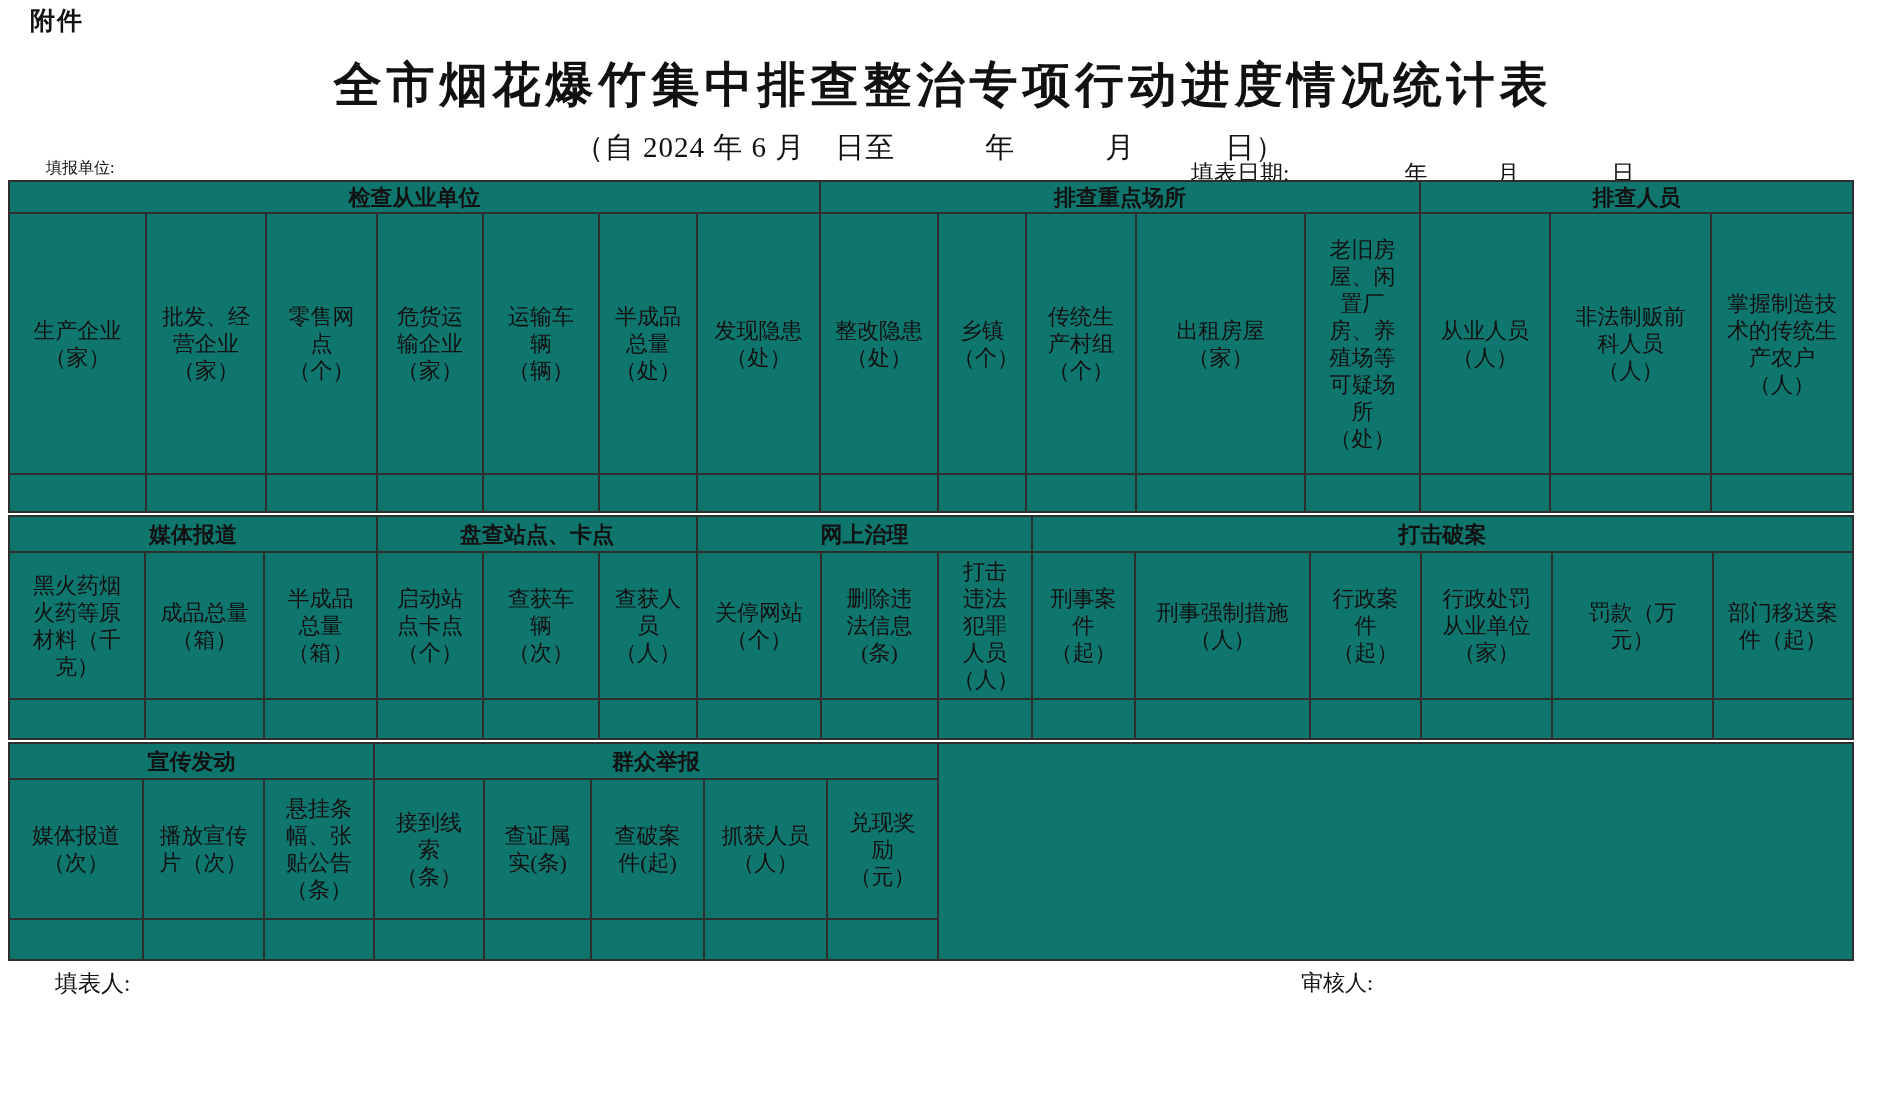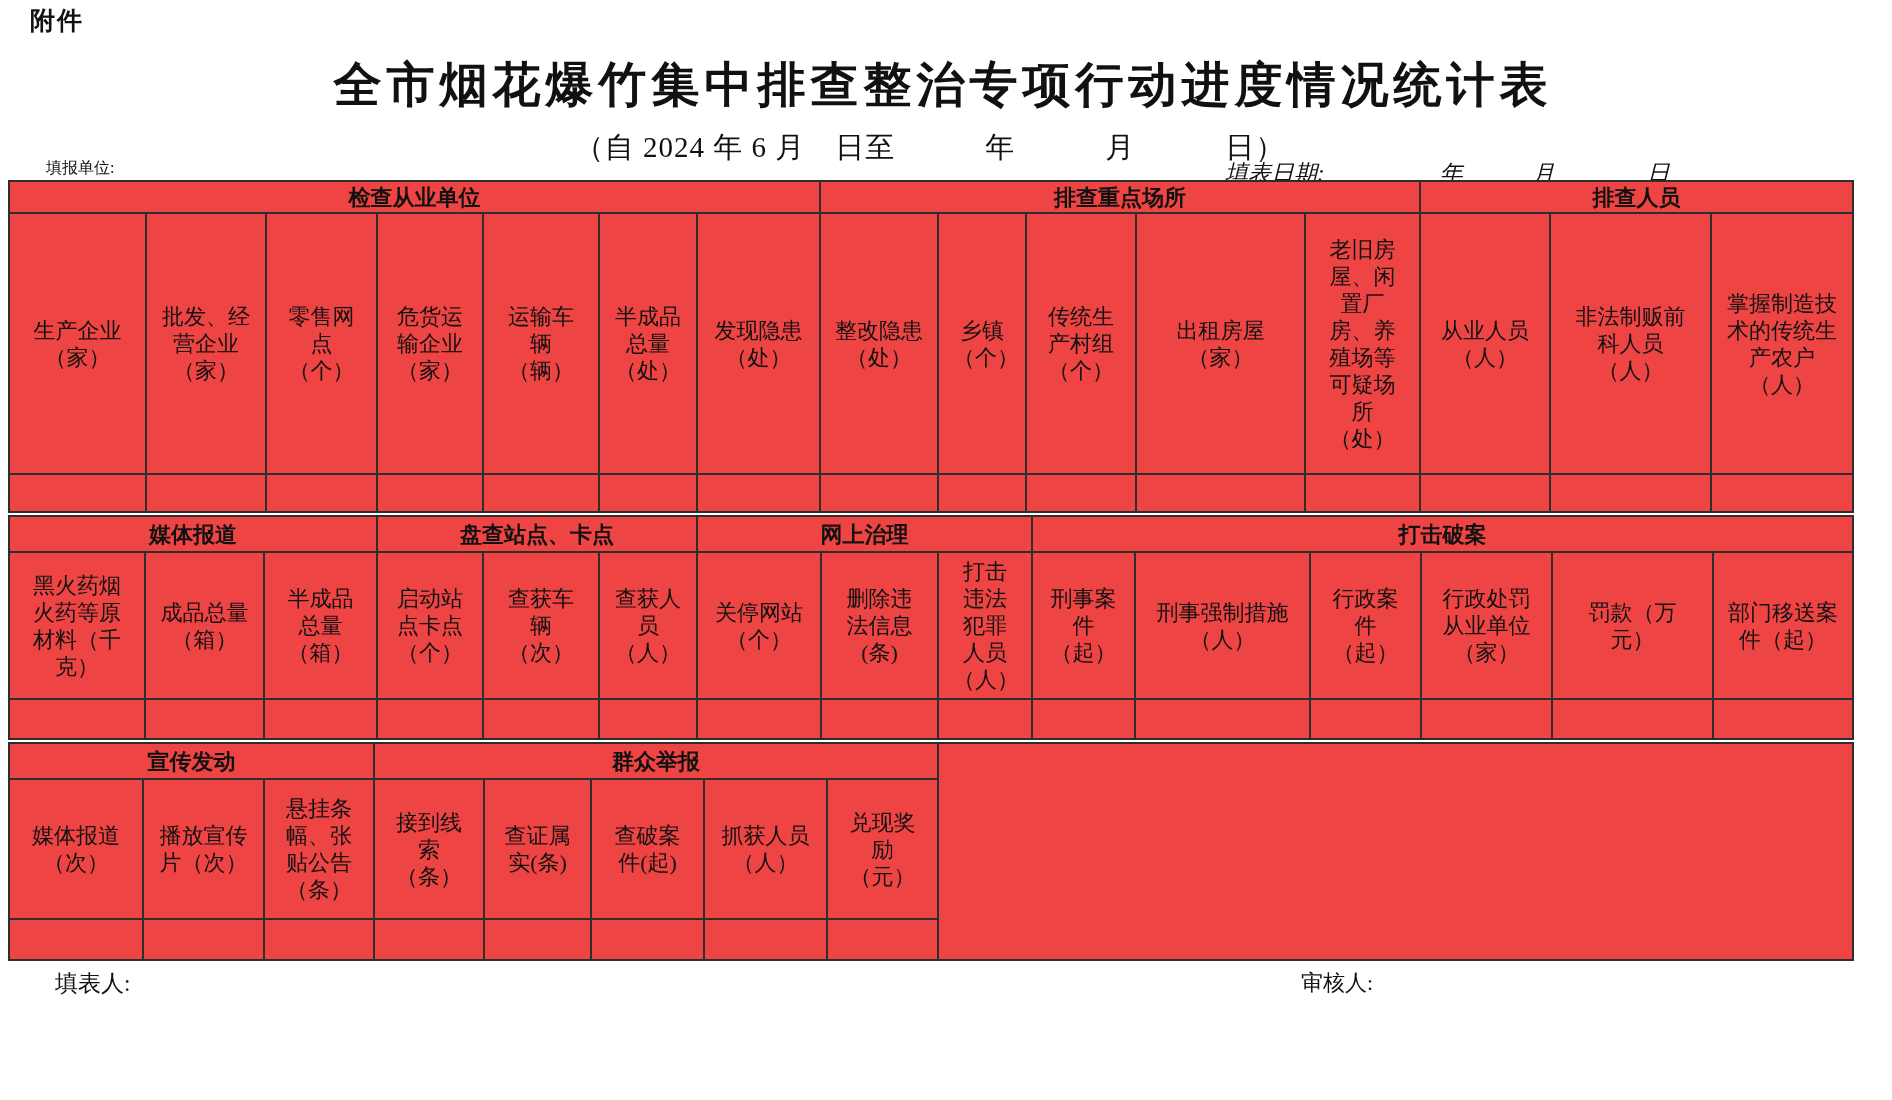--- a/index.html
+++ b/index.html
@@ -15,23 +15,23 @@
   }
   .doc-title{
     position:absolute;top:40px;left:8px;width:1844px;text-align:center;
     font-size:48px;font-weight:bold;letter-spacing:5px;margin:13px;
   }
   .doc-subtitle{
     position:absolute;top:116px;left:8px;width:1844px;text-align:center;
     font-size:29px;letter-spacing:1px;margin-top:12px;
   }
   .meta-unit{position:absolute;top:158px;left:46px;font-size:16px;}
-  .meta-date{position:absolute;top:158px;left:1225px;font-size:23px;font-style:italic;}
+  .meta-date{position:absolute;top:158px;left:1191px;font-size:23px;}
   .tables{position:absolute;top:180px;left:8px;width:1844px;}
-  table{border-collapse:collapse;table-layout:fixed;width:1844px;background:#ef4444;}
+  table{border-collapse:collapse;table-layout:fixed;width:1844px;background:#0f766e;}
   .sec{margin-top:0;}
   .sec + .sec{margin-top:2px;}
   td,th{
     border:2px solid #2e2e2e;text-align:center;vertical-align:middle;
     font-weight:normal;font-size:22px;line-height:27px;padding:0 14px;
     overflow:visible;
   }
   tr.group-row th{
     font-family:"Liberation Sans","DejaVu Sans",sans-serif;
     font-weight:bold;font-size:22px;padding:0 2px;

